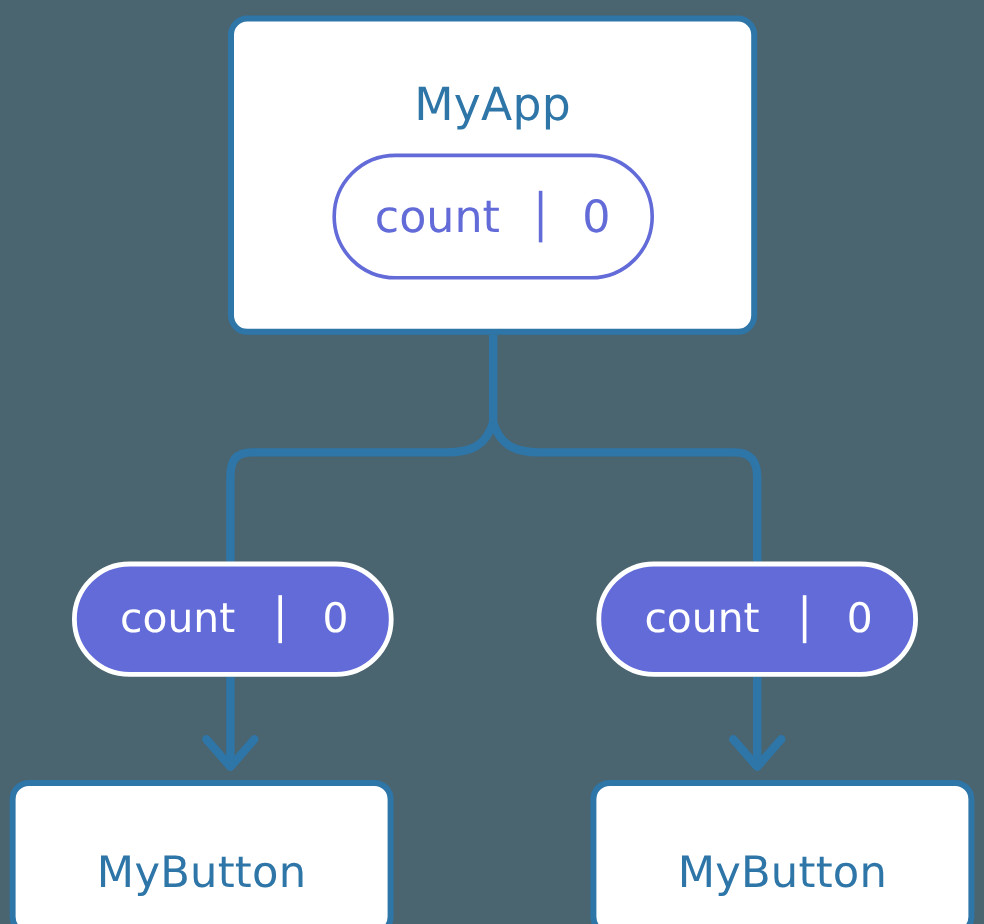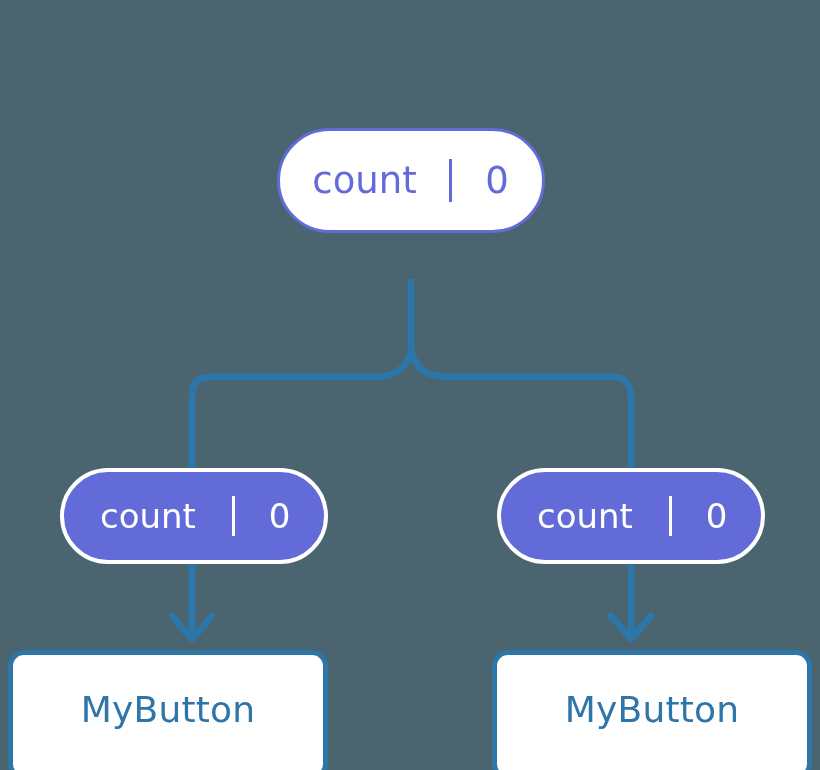--- a/index.html
+++ b/index.html
@@ -61,21 +61,21 @@
   }
 
   .btn-box {
     top: 650px;
     width: 320px;
     height: 130px;
   }
   #btn-box-left  { left: 8px; }
   #btn-box-right { left: 492px; }
   .btn-title {
-    top: 34px;
+    top: 52px;
     font-size: 36px;
     text-align: center;
   }
 
   
   .pill {
     position: absolute;
     box-sizing: border-box;
     display: flex;
     align-items: center;
@@ -148,20 +148,23 @@
 
     <path d="M 411 352 C 417 372 430 377 450 377 L 612 377 C 626 377 631 384 631 398 L 631 468" fill="none" stroke="#2e75a8" stroke-width="7" stroke-linecap="butt" stroke-linejoin="round"></path>
 
     <path d="M 192 564 L 192 640" fill="none" stroke="#2e75a8" stroke-width="7" stroke-linecap="butt"></path>
     <path d="M 172 616 L 192 639 L 212 616" fill="none" stroke="#2e75a8" stroke-width="7" stroke-linecap="round" stroke-linejoin="round"></path>
 
     <path d="M 631 564 L 631 640" fill="none" stroke="#2e75a8" stroke-width="7" stroke-linecap="butt"></path>
     <path d="M 611 616 L 631 639 L 651 616" fill="none" stroke="#2e75a8" stroke-width="7" stroke-linecap="round" stroke-linejoin="round"></path>
   </svg>
 
+  <div id="app-box" class="comp-box">
+    <div id="app-title" class="comp-title">MyApp</div>
+  </div>
 
   <div id="app-pill" class="pill">
     <div class="pill-name">count</div>
     <div class="pill-value">0</div>
   </div>
 
   <div id="prop-pill-left" class="pill pill-filled">
     <div class="pill-name">count</div>
     <div class="pill-value">0</div>
   </div>

